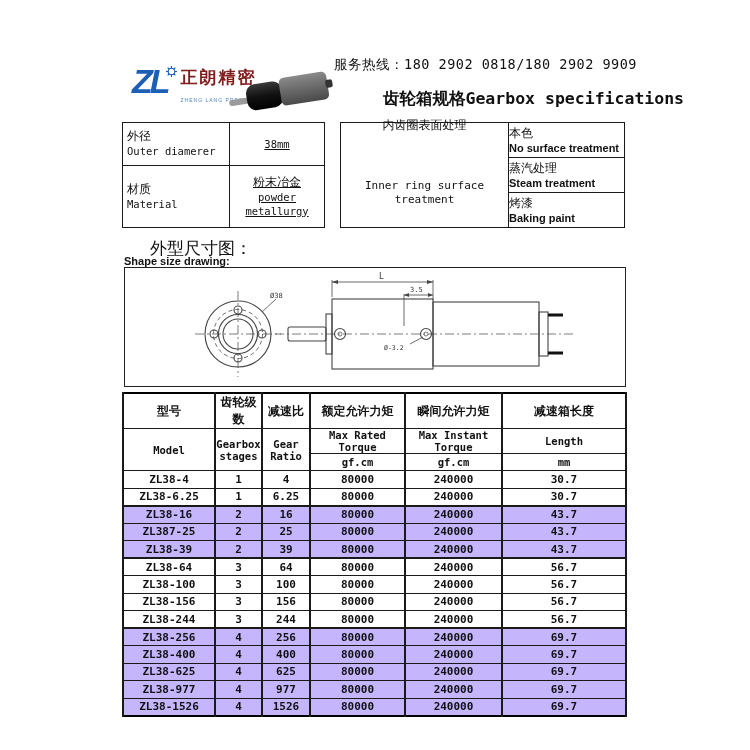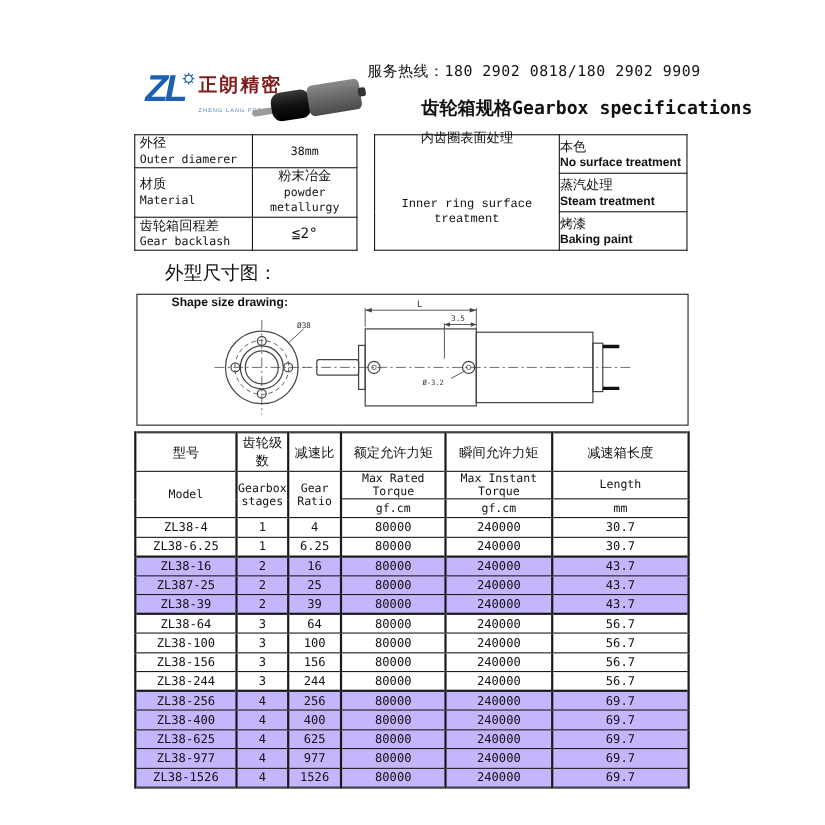--- a/index.html
+++ b/index.html
@@ -19,41 +19,41 @@
 
   #hotline{left:334px;top:56px;width:290px;font-size:13.5px;letter-spacing:0.5px;white-space:nowrap;}
   #title{left:350px;top:88px;width:290px;font-size:16.5px;font-weight:700;white-space:nowrap;margin-left:33px;}
 
   
   table{border-collapse:collapse;table-layout:fixed;}
   .t td{border:1px solid #1a1a1a;padding:0;vertical-align:middle;}
   #specL{left:122px;top:122px;width:197px;height:106px;}
   #specL table{width:203px;height:106px;}
   #specL td.lbl{width:102px;text-align:left;padding-left:4px;}
-  #specL td.val{text-align:center;}
+  #specL td.val{text-align:center;text-decoration:underline;}
   .cnline{font-size:12px;line-height:15px;display:block;}
   .enline{font-size:10.5px;line-height:14px;display:block;}
 
   #specR{left:340px;top:122px;width:285px;height:117px;}
   #specR table{width:285px;height:106px;}
   #specR td.big{width:167px;text-align:center;}
   #specR td.big .cnline{margin-top:-26px;}
-  #specR td.big .enline{margin-top:46px;font-size:11px;font-family:Liberation Mono, monospace;}
+  #specR td.big .enline{margin-top:46px;font-size:11px;}
   #specR td.opt{text-align:left;}
   #specR .optEn{font:600 11px "Liberation Sans",sans-serif;display:block;line-height:14px;}
 
   
   #dimlabel-cn{left:150px;top:237px;font-size:17px;}
-  #dimlabel-en{left:124px;top:269px;font:600 11px "Liberation Sans",sans-serif;margin-left:32px;}
+  #dimlabel-en{left:124px;top:255px;font:600 11px "Liberation Sans",sans-serif;}
   #drawbox{left:124px;top:267px;width:500px;height:118px;border:1.5px solid #222;}
   #drawbox svg{display:block;}
 
   
   #main{left:122px;top:392px;width:503px;}
-  #main table{width:503px;border:2px solid #404040;}
+  #main table{width:503px;border:2px solid #000000;font-weight:bold;}
   #main td{border:1px solid #1a1a1a;border-left-width:2px;border-right-width:2px;
            text-align:center;font-size:11px;padding:0;}
   #main tr.h1 td{height:20px;font-size:12px;}
   #main tr.h2 td{height:18px;font-size:10.5px;}
   #main tr.h3 td{height:16px;font-size:10.5px;}
   #main td.tiny{font-size:6px;letter-spacing:0;}
   #main tbody tr{height:17.5px;}
   #main tbody tr.hl td{background:#c4b5fd;}
   #main tbody tr.gs td{border-top-width:2px;}
 </style>
@@ -124,29 +124,20 @@
         </td>
       </tr>
       <tr>
         <td class="lbl">
           <span class="cnline">材质</span>
           <span class="enline">Material</span>
         </td>
         <td class="val">
           <span class="cnline">粉末冶金</span>
           <span class="enline">powder metallurgy</span>
-        </td>
-      </tr>
-      <tr>
-        <td class="lbl">
-          <span class="cnline">齿轮箱回程差</span>
-          <span class="enline">Gear backlash</span>
-        </td>
-        <td class="val">
-          <span class="cnline" style="font-size:13px">≦2°</span>
         </td>
       </tr>
     </tbody>
       </table>
   </div>
 
   <div class="abs" id="specR">
     <table class="t">
       <tbody>
           <tr>

